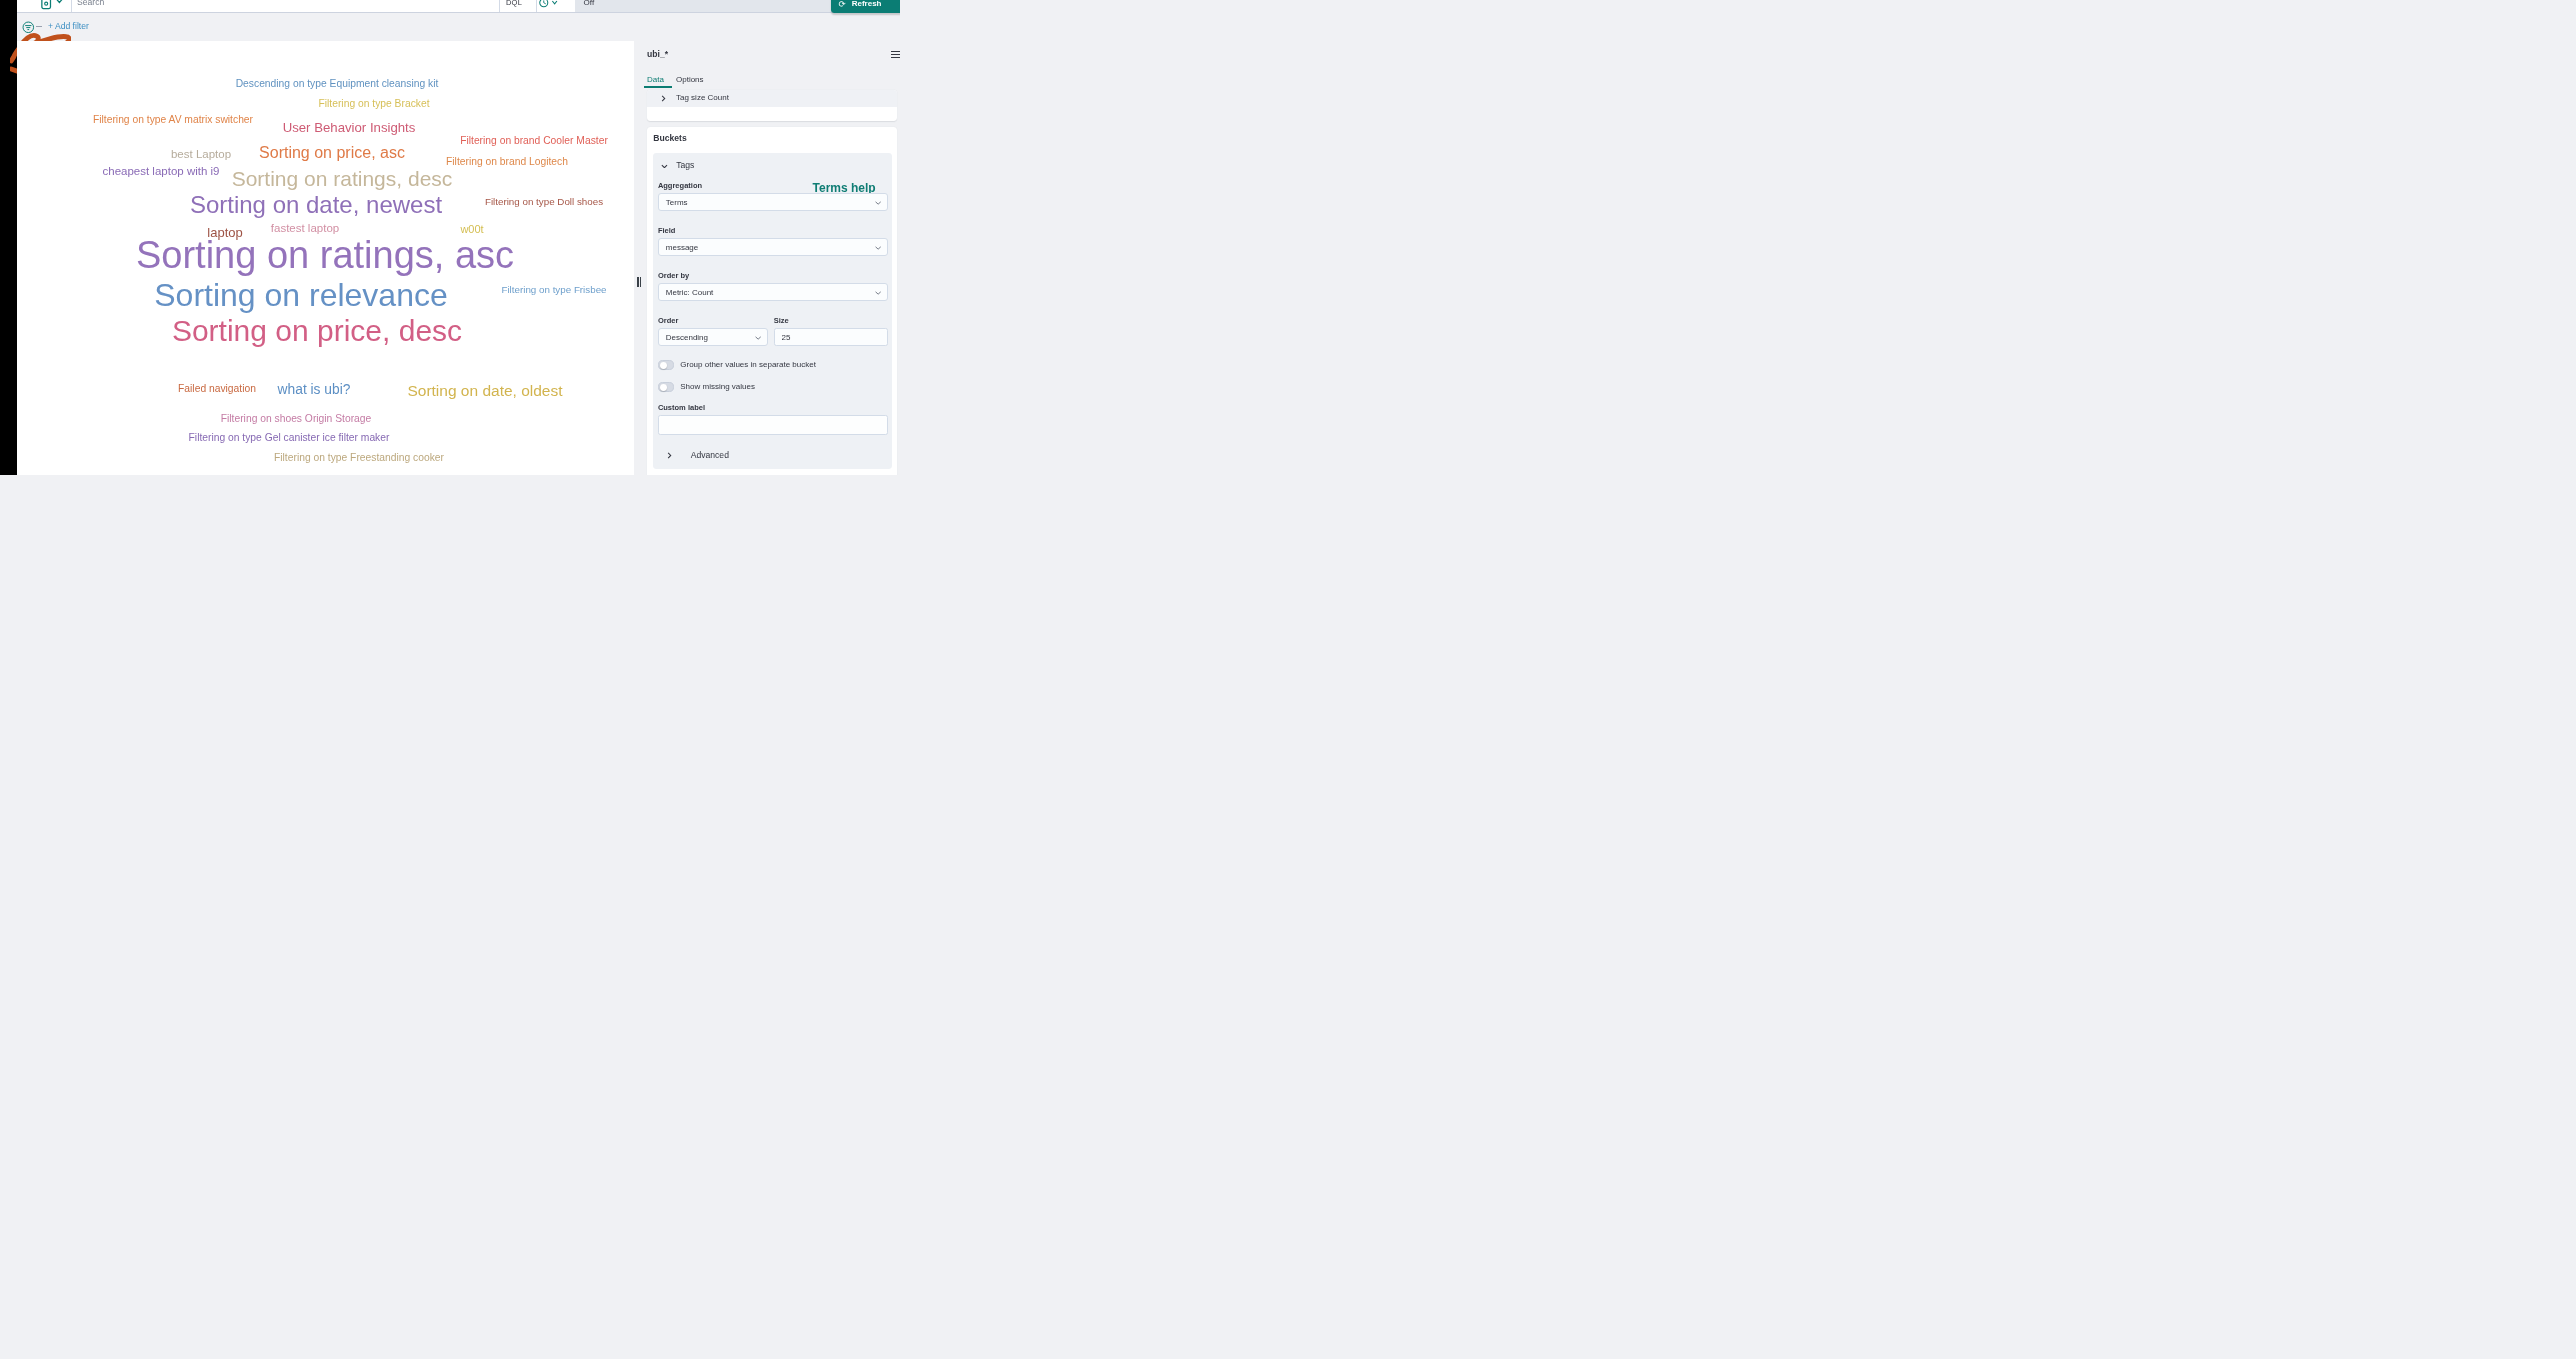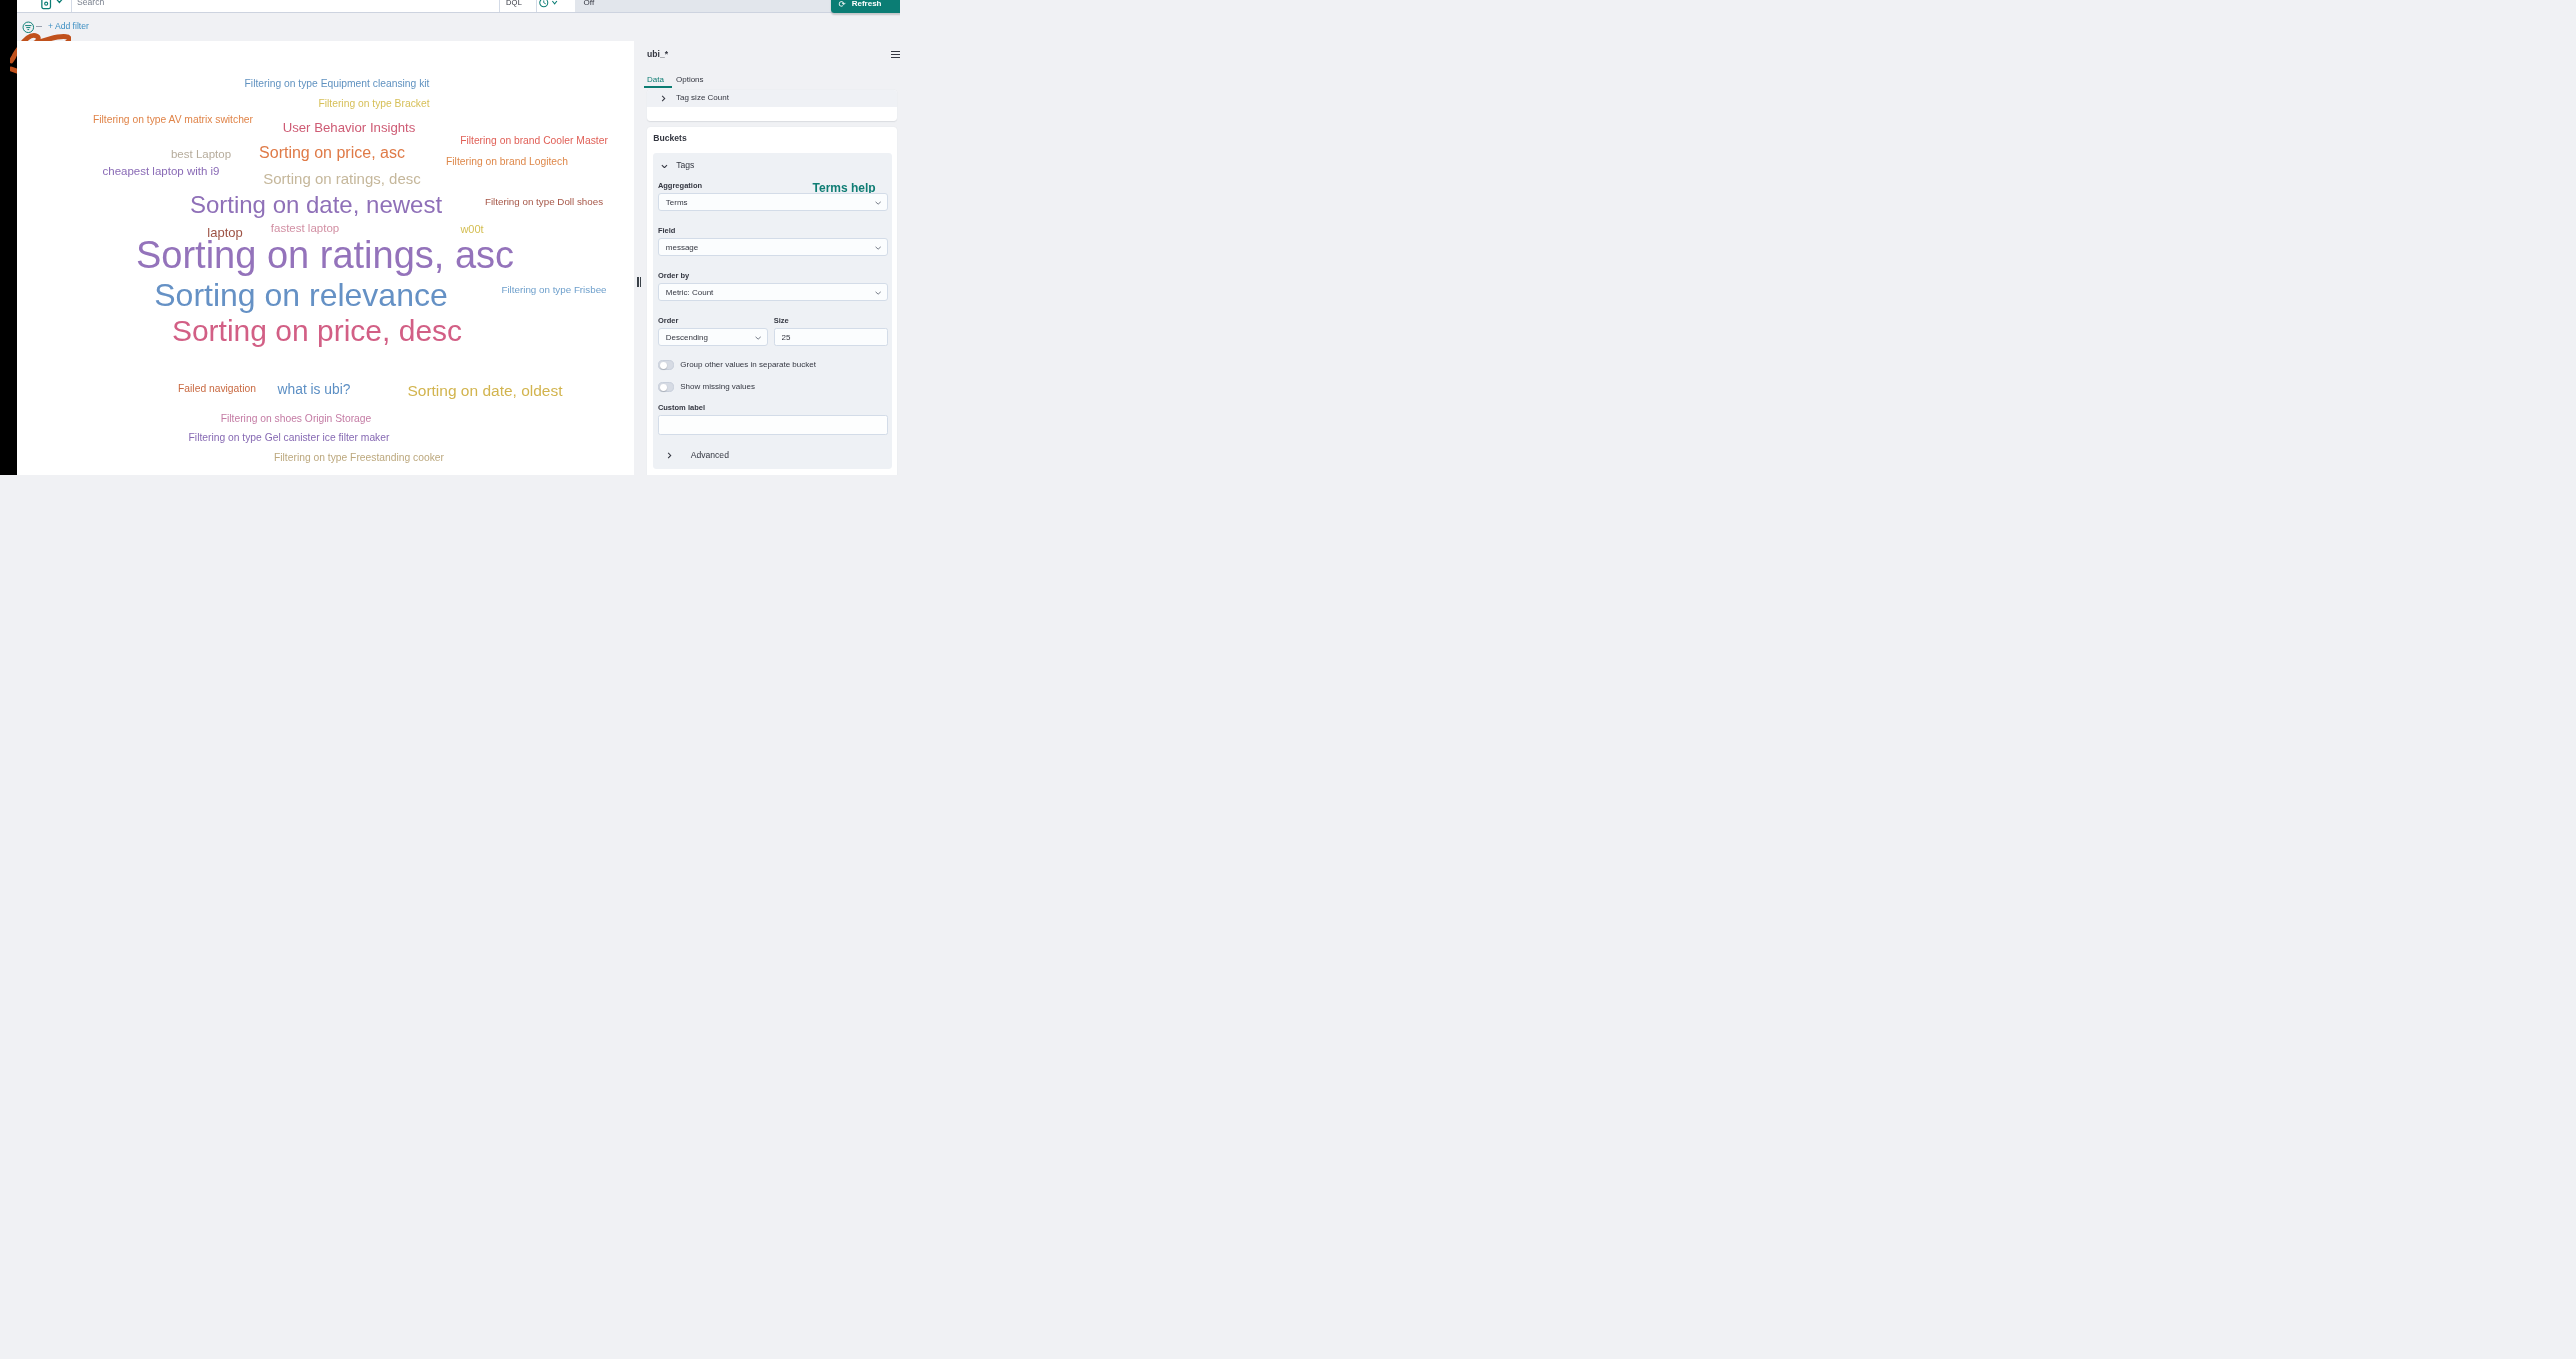--- a/index.html
+++ b/index.html
@@ -115,30 +115,30 @@
     <g fill="none" stroke="#c0511c" stroke-width="8.5" stroke-linecap="round" stroke-linejoin="round">
       <path d="M19,26 C24,15 36,6 44,8 C52,10 50,18 43,21 L33,26"></path>
       <path d="M33,26 C55,16 85,8 98,10 C106,11 104,19 97,21 C80,25 62,32 52,36"></path>
       <path d="M52,36 C62,34 66,40 60,44 C68,44 70,52 63,55 C70,56 71,63 64,66 C70,68 69,74 62,75 C52,78 42,78 34,76"></path>
       <path d="M19,26 C14,32 8,40 6,46 L2,52"></path>
       <path d="M34,76 C24,74 12,70 2,66"></path>
     </g>
   </svg>
 
   <div class="abs" id="canvas">
-      <span class="word" style="left: 320px; top: 43px; font-size: 10.3px; color: rgb(96, 146, 192);">Filtering on type Equipment cleansing kit</span>
+      <span class="word" style="left: 320px; top: 43px; font-size: 10.3px; color: rgb(96, 146, 192);">Descending on type Equipment cleansing kit</span>
       <span class="word" style="left: 357px; top: 63px; font-size: 10.3px; color: rgb(214, 191, 87);">Filtering on type Bracket</span>
       <span class="word" style="left: 156px; top: 79px; font-size: 10.3px; color: rgb(224, 132, 73);">Filtering on type AV matrix switcher</span>
       <span class="word" style="left: 332px; top: 87px; font-size: 13.2px; color: rgb(206, 91, 116);">User Behavior Insights</span>
       <span class="word" style="left: 517px; top: 100px; font-size: 10.3px; color: rgb(224, 95, 86);">Filtering on brand Cooler Master</span>
       <span class="word" style="left: 184px; top: 114px; font-size: 11.5px; color: rgb(182, 172, 156);">best Laptop</span>
       <span class="word" style="left: 315px; top: 112px; font-size: 16px; color: rgb(223, 122, 71);">Sorting on price, asc</span>
       <span class="word" style="left: 490px; top: 121px; font-size: 10.3px; color: rgb(222, 135, 73);">Filtering on brand Logitech</span>
       <span class="word" style="left: 144px; top: 131px; font-size: 11.5px; color: rgb(138, 107, 182);">cheapest laptop with i9</span>
-      <span class="word" style="left: 325px; top: 137px; font-size: 15px; color: rgb(197, 183, 155);">Sorting on ratings, desc</span>
+      <span class="word" style="left: 325px; top: 137px; font-size: 21px; color: rgb(197, 183, 155);">Sorting on ratings, desc</span>
       <span class="word" style="left: 299px; top: 164px; font-size: 24px; color: rgb(143, 112, 184);">Sorting on date, newest</span>
       <span class="word" style="left: 527px; top: 161px; font-size: 9.8px; color: rgb(166, 87, 72);">Filtering on type Doll shoes</span>
       <span class="word" style="left: 208px; top: 191px; font-size: 13px; color: rgb(158, 83, 69);">laptop</span>
       <span class="word" style="left: 288px; top: 188px; font-size: 11.5px; color: rgb(210, 144, 164);">fastest laptop</span>
       <span class="word" style="left: 455px; top: 188px; font-size: 11px; color: rgb(212, 190, 81);">w00t</span>
       <span class="word" style="left: 308px; top: 214px; font-size: 38px; color: rgb(148, 115, 187);">Sorting on ratings, asc</span>
       <span class="word" style="left: 284px; top: 254px; font-size: 32px; color: rgb(101, 145, 197);">Sorting on relevance</span>
       <span class="word" style="left: 537px; top: 249px; font-size: 9.8px; color: rgb(111, 160, 204);">Filtering on type Frisbee</span>
       <span class="word" style="left: 300px; top: 290px; font-size: 30px; color: rgb(210, 95, 133);">Sorting on price, desc</span>
       <span class="word" style="left: 200px; top: 348px; font-size: 10.3px; color: rgb(201, 106, 66);">Failed navigation</span>

